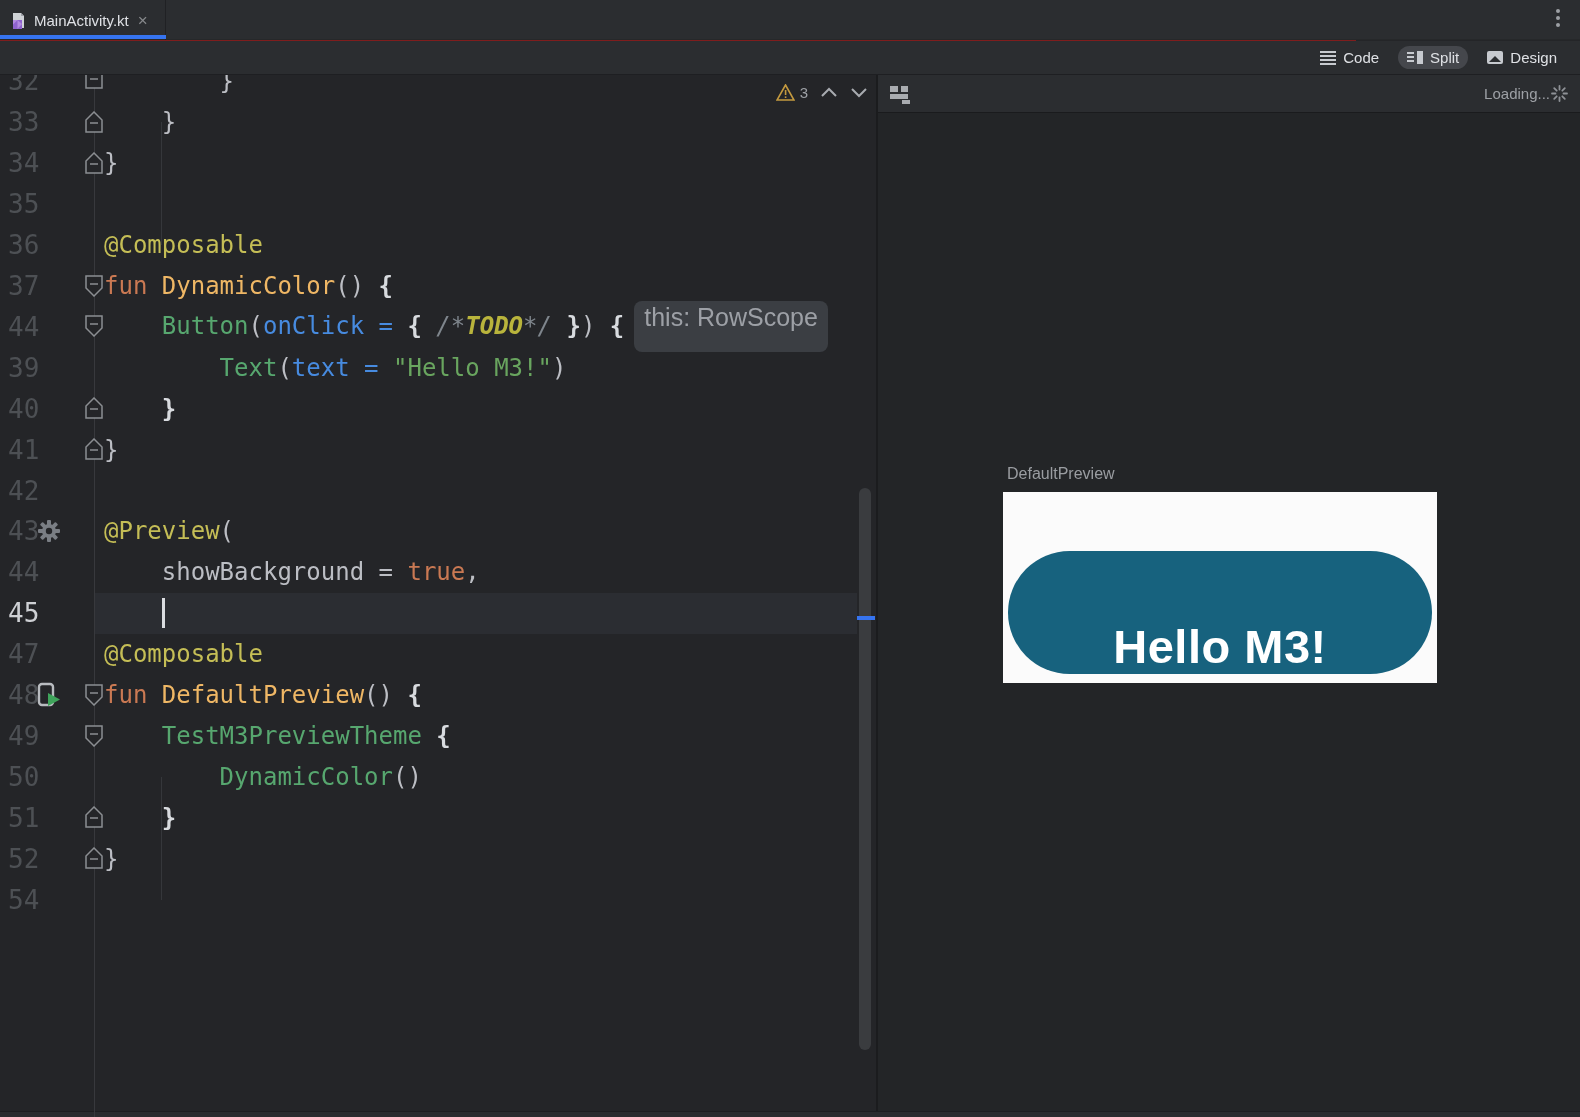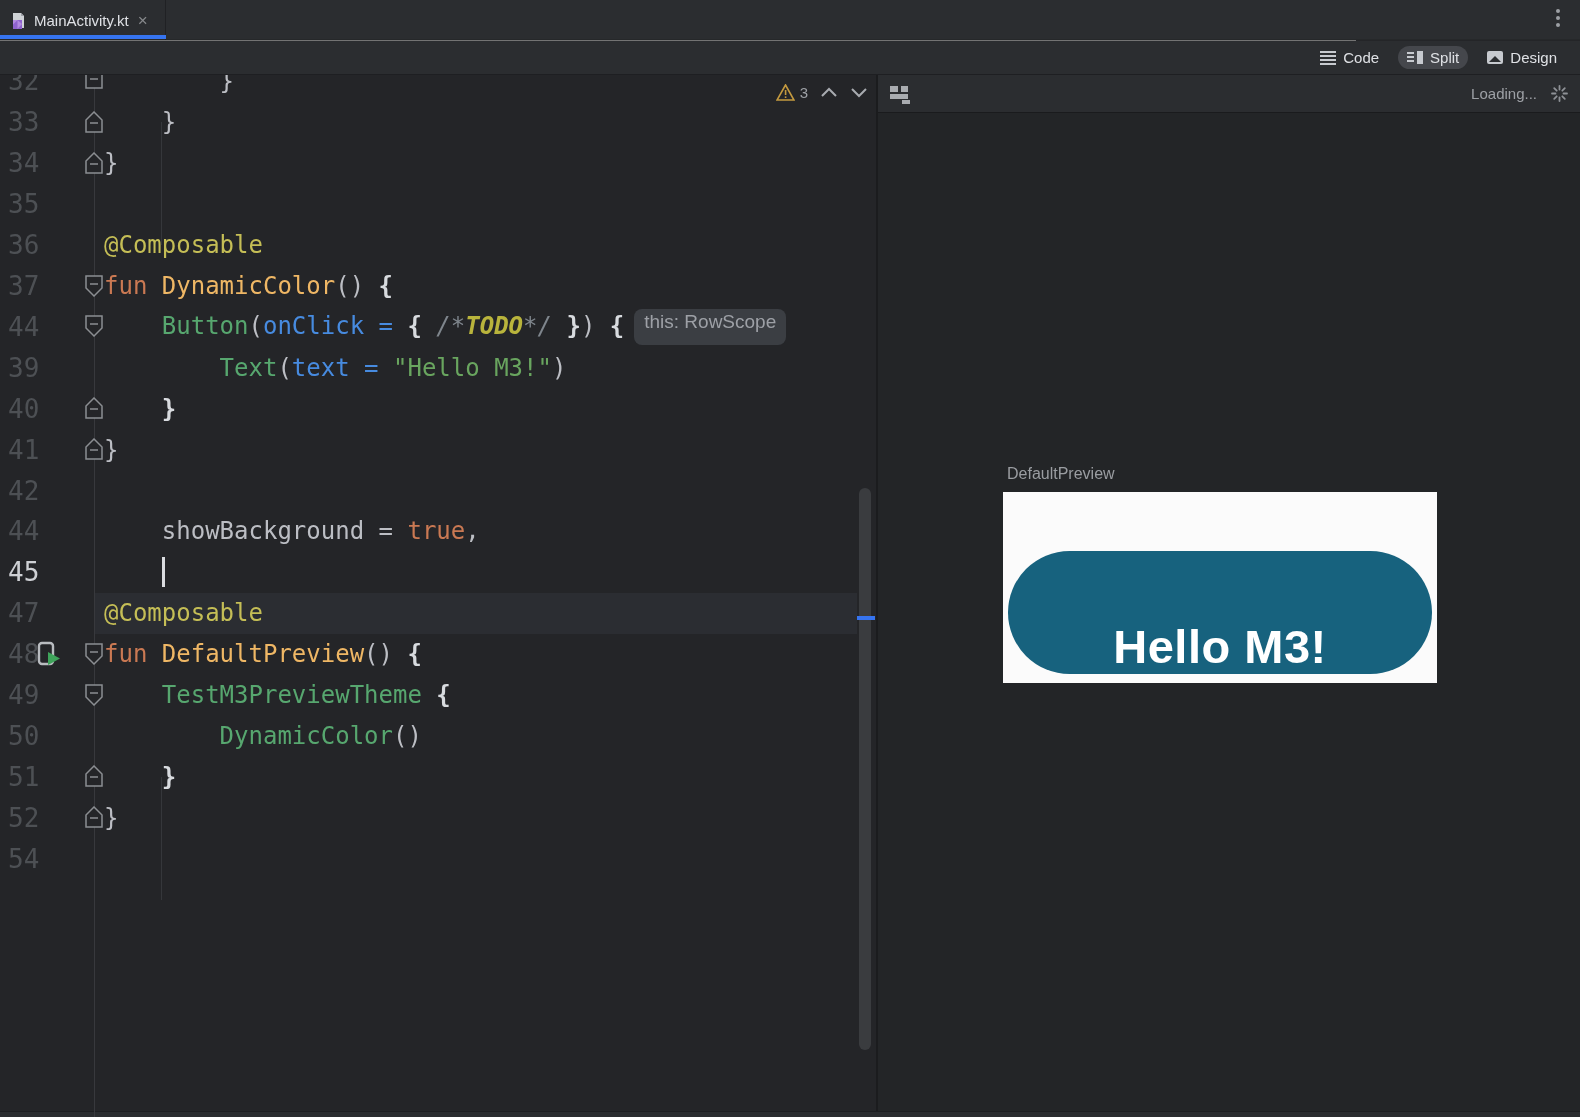--- a/index.html
+++ b/index.html
@@ -1,18 +1,18 @@
 <!DOCTYPE html>
 <html><head>
 <meta charset="utf-8">
 <style>
   * { margin:0; padding:0; box-sizing:border-box; }
   html,body { width:1580px; height:1117px; background:#242528; overflow:hidden;
               font-family:"Liberation Sans", sans-serif; }
-  .app { position:relative; width:1356px; height:1117px; background:#737373; }
+  .app { position:relative; width:1356px; height:1117px; background:#7f1d1d; }
 
   
   .tabbar { position:absolute; left:0; top:0; width:1580px; height:40px;
             background:#2b2d30; border-bottom:1px solid #26282a; }
   .tab { position:absolute; left:0; top:0; height:40px; width:166px;
          display:flex; align-items:center; gap:7px; padding:0 10px 0 10px;
          border-right:1px solid rgba(0,0,0,0.25); }
   .tab-underline { position:absolute; left:0; bottom:0; width:166px; height:4px; background:#3674f0; }
   .tab-label { color:#dfe1e5; font-size:15px; }
   .tab-close { color:#87898c; font-size:17px; line-height:1; margin-left:2px; }
@@ -45,22 +45,22 @@
   .lines-wrap { position:absolute; left:0; top:-14px; right:0; z-index:2; }
   .line-row { position:relative; height:40.91px; display:flex; align-items:center;
               font-family:"DejaVu Sans Mono", monospace; }
   .g-num { position:absolute; left:8px; width:60px; color:#4d5054; font-size:26px;
            font-family:"DejaVu Sans Mono", monospace; }
   .line-row.current .g-num { color:#ced0d4; }
   .g-icon { position:absolute; left:36px; top:7px; width:26px; height:26px; }
   .fold { position:absolute; left:84px; top:9px; width:20px; height:22px; z-index:3; }
   .code-text { position:absolute; left:104px; white-space:pre; font-size:24px; }
   .caret { display:inline-block; width:3px; height:30px; background:#dadce0; vertical-align:middle; }
-  .inlay-hint { display:inline-block; margin-left:10px; padding:2px 10px 12px;
-                background:#3b3e43; color:#9da0a6; border-radius:8px; font-size:19px;
+  .inlay-hint { display:inline-block; margin-left:10px; padding:2px 10px 20px;
+                background:#3b3e43; color:#9da0a6; border-radius:8px; font-size:25px;
                 font-family:"Liberation Sans", sans-serif; vertical-align:middle; }
   .indent-guide { position:absolute; width:1px; background:#35373b; z-index:1; }
 
   .tk-plain { color:#bcbec4; }
   .tk-ann   { color:#c5be56; }
   .tk-kw    { color:#ca7953; }
   .tk-fname { color:#efb765; }
   .tk-call  { color:#57a76f; }
   .tk-param { color:#478be0; }
   .tk-str   { color:#69a55f; }
@@ -75,21 +75,21 @@
                      background:rgba(160,164,170,0.18); border-radius:6px; z-index:5; }
   .caret-stripe { position:absolute; left:857px; top:541px; width:18px; height:4px;
                   background:#3674f0; z-index:6; }
 
   
   .vsep { position:absolute; left:876px; top:75px; width:2px; bottom:0; background:#1b1c1e; }
   .preview-panel { position:absolute; left:878px; top:75px; width:702px; height:1042px; background:#232527; }
   .pv-toolbar { position:absolute; left:0; top:0; width:702px; height:38px; background:#2b2d30;
                 border-bottom:1px solid #1a1b1d; display:flex; align-items:center;
                 justify-content:space-between; padding:0 12px; }
-  .pv-loading { display:flex; align-items:center; gap:14px; color:#9da0a5; font-size:15px; }
+  .pv-loading { display:flex; align-items:center; gap:1px; color:#9da0a5; font-size:15px; }
   .i-layout { position:relative; width:22px; height:20px; }
   .i-layout i { position:absolute; background:#a9acb0; display:block; }
   .i-layout .a { left:0; top:2px; width:8px; height:6px; }
   .i-layout .b { left:11px; top:2px; width:7px; height:6px; }
   .i-layout .c { left:0; top:10px; width:18px; height:5px; }
   .i-layout .d { left:12px; top:16px; width:0; height:0;
                  border-left:4px solid transparent; border-right:4px solid transparent;
                  border-top:4px solid #a9acb0; }
 
   .pv-label { position:absolute; left:129px; top:390px; color:#9a9da1; font-size:16px; }
@@ -222,20 +222,34 @@
           <span class="g-num">41</span>
           <span class="fold"><svg width="20" height="22" viewBox="0 0 20 22">
               <path d="M2 21 H18 V9 L10 1 L2 9 Z" fill="#242528" stroke="#8b8e92" stroke-width="1.5"></path>
               <line x1="6" y1="12" x2="14" y2="12" stroke="#8b8e92" stroke-width="1.5"></line>
             </svg></span>
           <span class="code-text"><span class="tk-plain">}</span></span>
         </div>
         <div class="line-row">
           <span class="g-num">42</span>
           <span class="code-text"></span>
+        </div>
+        <div class="line-row">
+          <span class="g-num">43</span>
+          <div class="g-icon"><svg width="26" height="26" viewBox="0 0 26 26">
+              <g fill="#7a7e84">
+                <rect x="11" y="2" width="4" height="22" rx="1"></rect>
+                <rect x="11" y="2" width="4" height="22" rx="1" transform="rotate(45 13 13)"></rect>
+                <rect x="11" y="2" width="4" height="22" rx="1" transform="rotate(90 13 13)"></rect>
+                <rect x="11" y="2" width="4" height="22" rx="1" transform="rotate(135 13 13)"></rect>
+                <circle cx="13" cy="13" r="7"></circle>
+              </g>
+              <circle cx="13" cy="13" r="3.2" fill="#242528"></circle>
+            </svg></div>
+          <span class="code-text"><span class="tk-ann">@Preview</span><span class="tk-plain">(</span></span>
         </div>
         <div class="line-row">
           <span class="g-num">44</span>
           <span class="code-text"><span class="tk-plain">    showBackground = </span><span class="tk-kw">true</span><span class="tk-plain">,</span></span>
         </div>
         <div class="line-row current">
           <span class="g-num">45</span>
           <span class="code-text"><span class="tk-plain">    </span><span class="caret"></span></span>
         </div>
         <div class="line-row">

